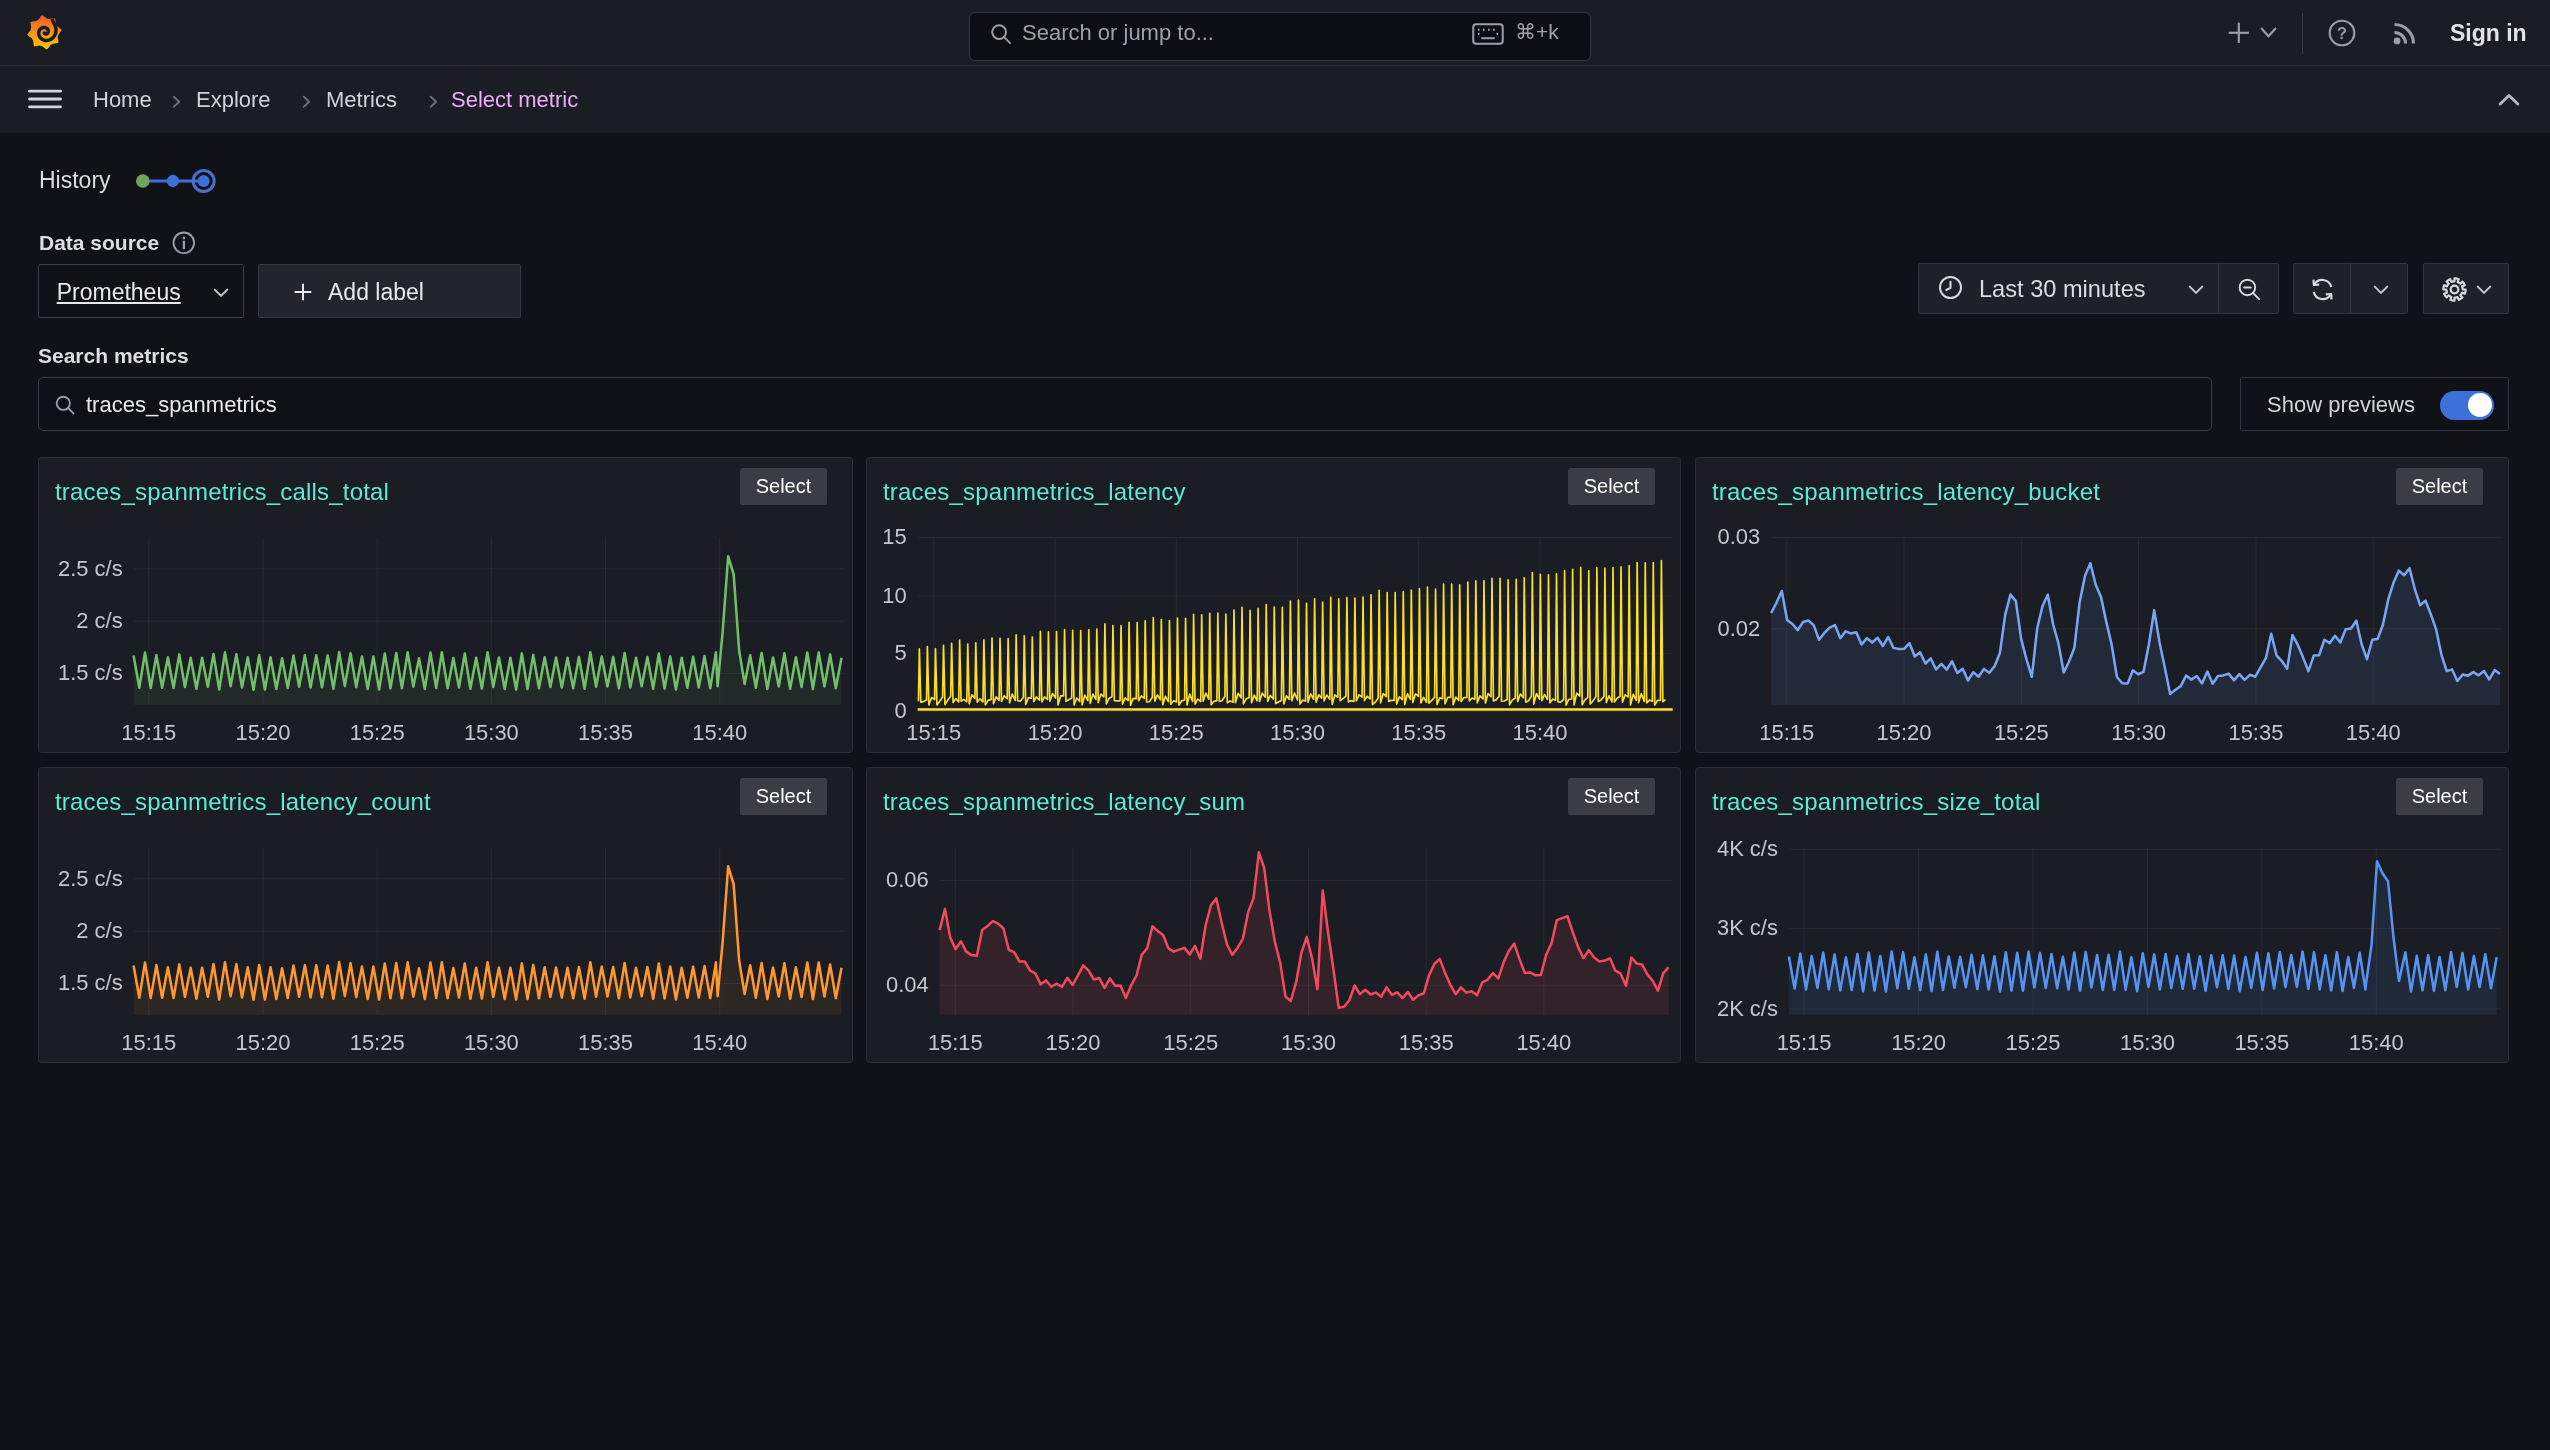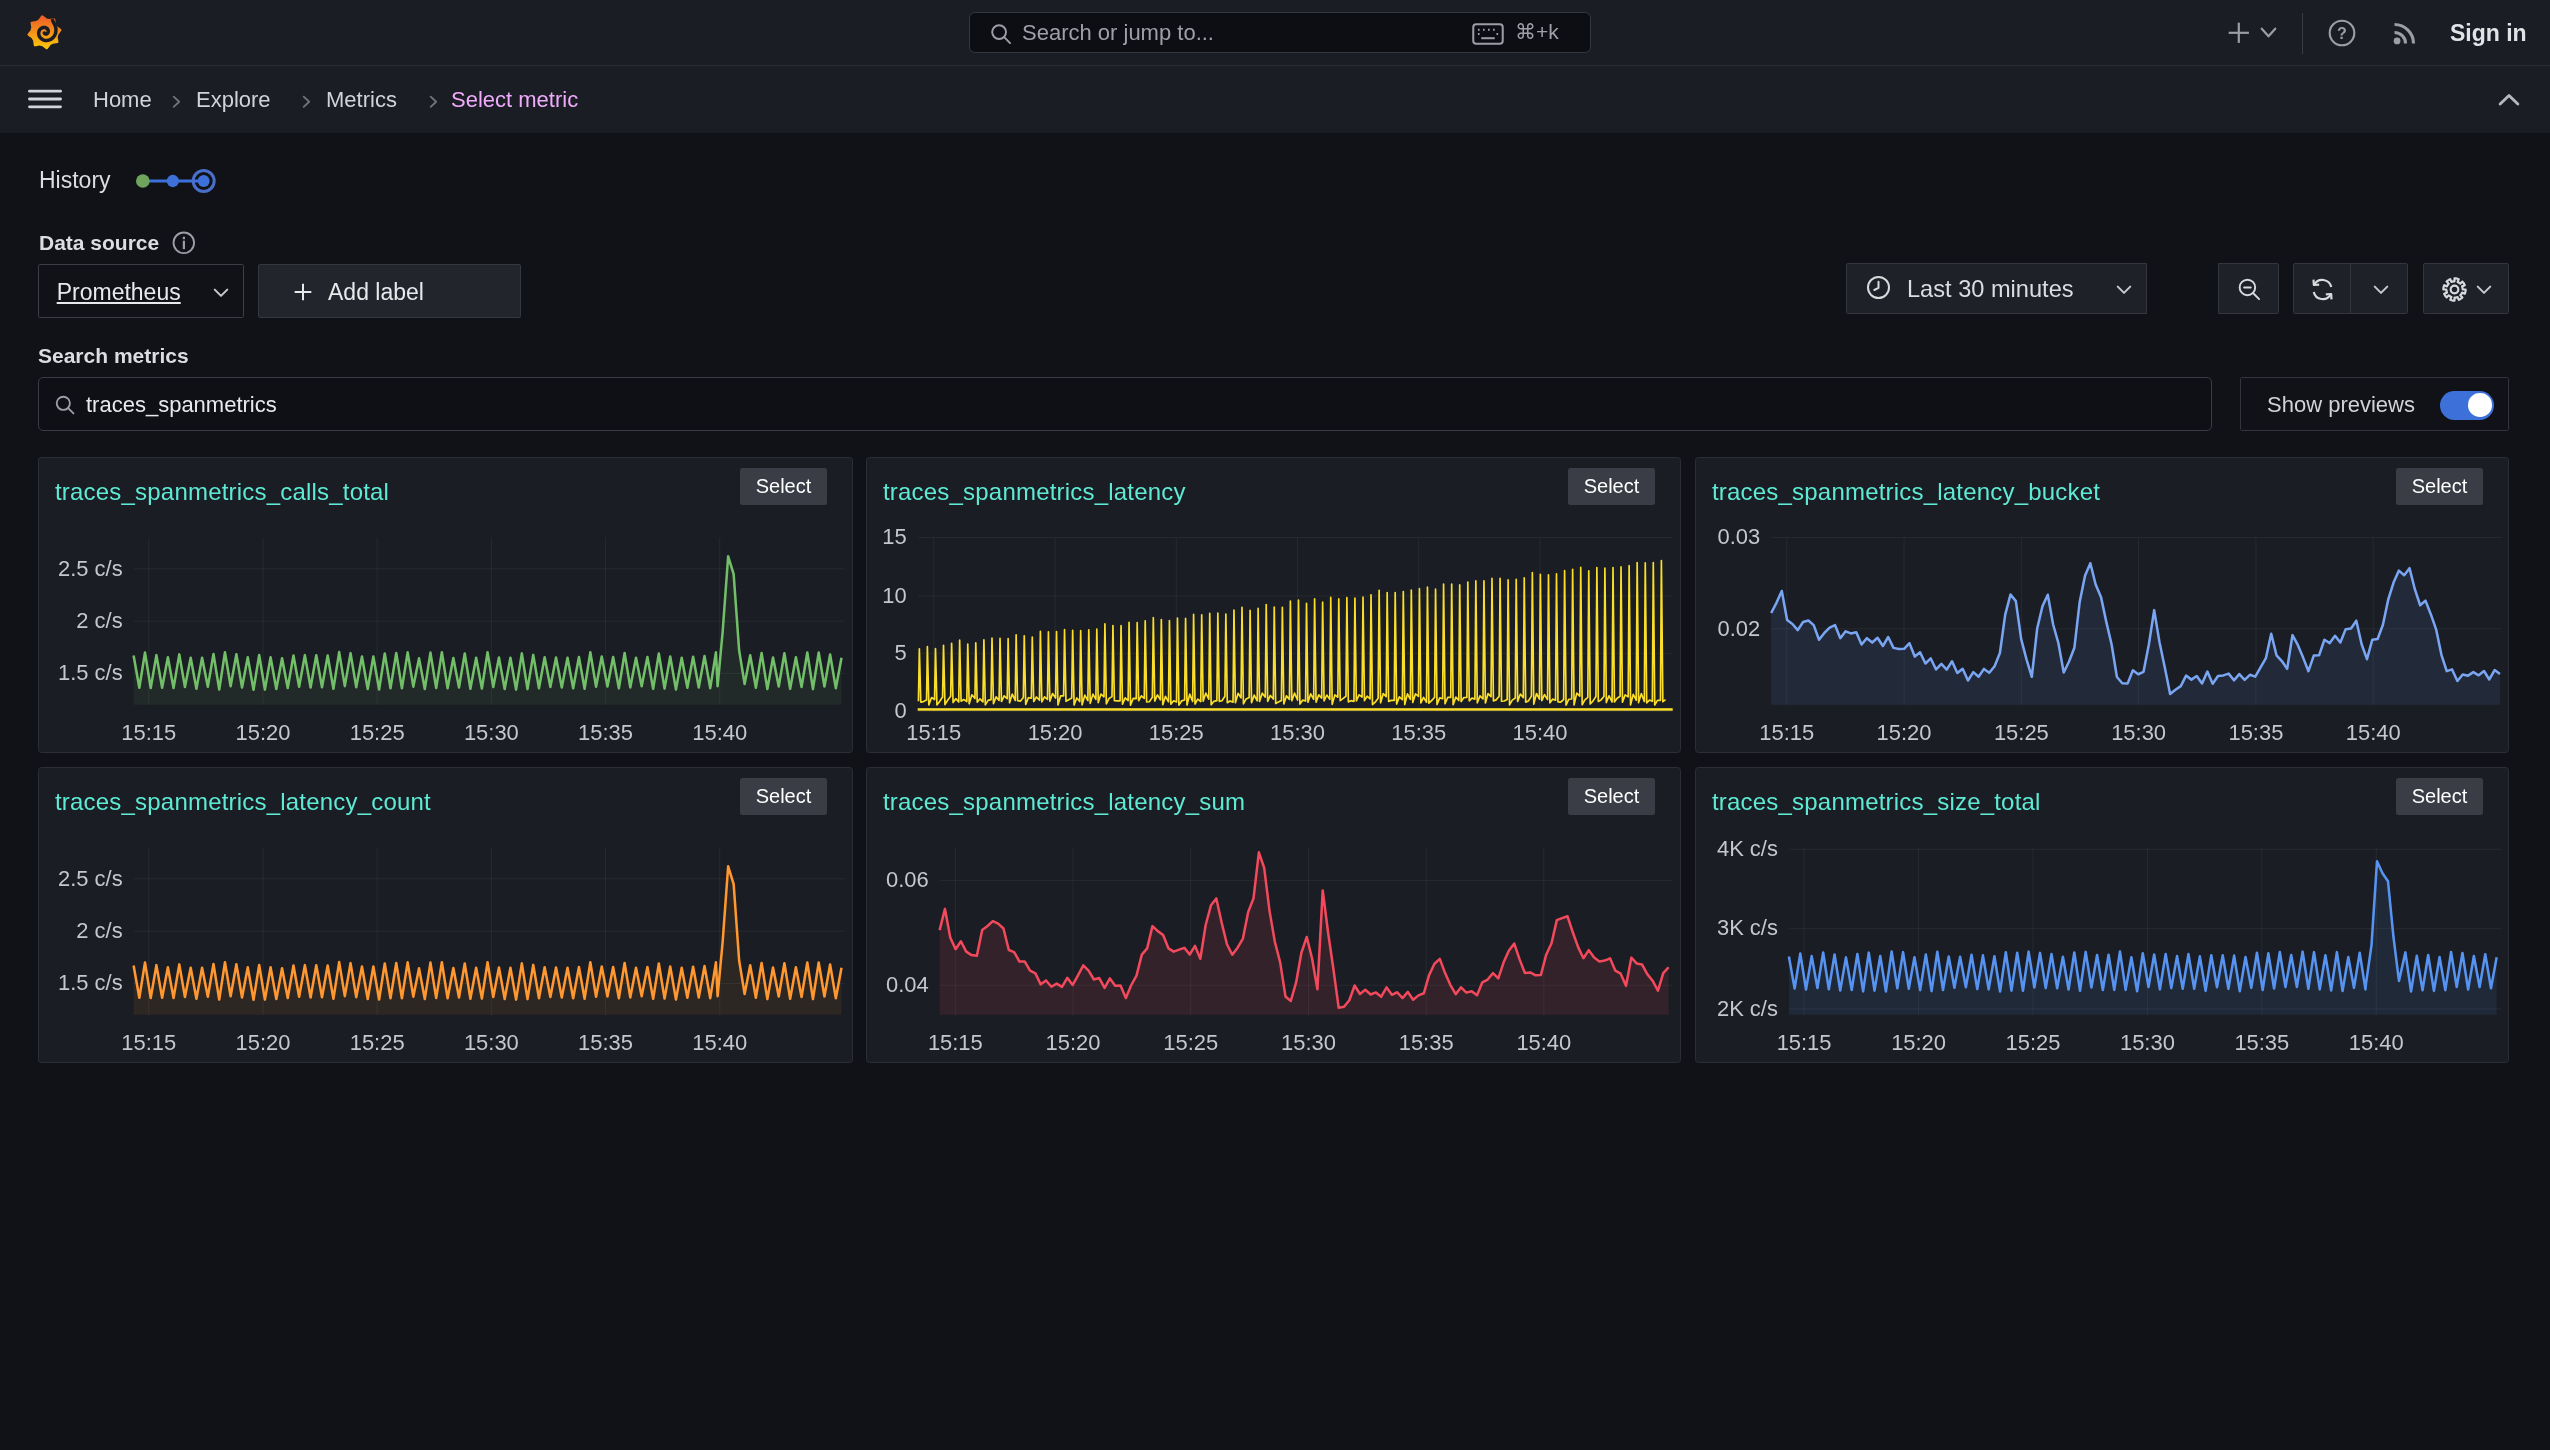--- a/index.html
+++ b/index.html
@@ -28,21 +28,21 @@
       <stop offset="0" stop-color="#EE5A28"></stop>
           <stop offset="1" stop-color="#FBCA0A"></stop>
     </linearGradient>
       </defs>
     <g transform="translate(0,4)">
     <path fill="url(#glog)" d="M59.4,16.2 L63.0,17.3 L67.5,16.5 L72.7,15.6 L78.2,15.4 L79.5,20.7 L80.1,26.0 L80.6,30.5 L82.7,33.6 L84.4,36.9 L88.2,39.5 L92.5,42.6 L96.5,46.3 L93.7,51.1 L90.4,55.2 L87.6,58.7 L86.8,62.4 L85.7,66.0 L86.5,70.5 L87.4,75.7 L87.6,81.2 L82.3,82.5 L77.0,83.1 L72.5,83.6 L69.4,85.7 L66.1,87.4 L63.5,91.2 L60.4,95.5 L56.7,99.5 L51.9,96.7 L47.8,93.4 L44.3,90.6 L40.6,89.8 L37.0,88.7 L32.5,89.5 L27.3,90.4 L21.8,90.6 L20.5,85.3 L19.9,80.0 L19.4,75.5 L17.3,72.4 L15.6,69.1 L11.8,66.5 L7.5,63.4 L3.5,59.7 L6.3,54.9 L9.6,50.8 L12.4,47.3 L13.2,43.6 L14.3,40.0 L13.5,35.5 L12.6,30.3 L12.4,24.8 L17.7,23.5 L23.0,22.9 L27.5,22.4 L30.6,20.3 L33.9,18.6 L36.5,14.8 L39.6,10.5 L43.3,6.5 L48.1,9.3 L52.2,12.6 L55.7,15.4 Z"></path>
     <path fill="none" stroke="#1a1d23" stroke-width="9.5" stroke-linecap="round" d="M71.8,20.9 L74.2,25.8 L76.6,29.9 L78.4,34.0 L79.8,38.1 L80.7,42.3 L81.0,46.4 L80.8,50.4 L80.1,54.3 L79.0,57.9 L77.4,61.3 L75.5,64.3 L73.2,67.1 L70.6,69.4 L67.9,71.4 L64.9,72.9 L61.9,74.1 L58.8,74.7 L55.7,75.0 L52.6,74.9 L49.7,74.3 L46.9,73.4 L44.4,72.2 L42.0,70.7 L40.0,68.9 L38.2,66.9 L36.8,64.7 L35.6,62.4 L34.9,60.1 L34.4,57.7 L34.3,55.3 L34.5,53.0 L35.0,50.8 L35.7,48.7 L36.7,46.8 L38.0,45.1 L39.4,43.6 L40.9,42.3 L42.6,41.3 L44.4,40.6 L46.1,40.1 L47.9,39.8 L49.7,39.8 L51.4,40.1 L53.0,40.5 L54.5,41.2 L55.8,42.0 L57.0,43.0 L58.0,44.0 L58.8,45.2 L59.4,46.5 L59.9,47.7 L60.1,49.0 L60.2,50.3 L60.1,51.5 L59.8,52.6 L59.4,53.7 L58.9,54.6 L58.2,55.4 L57.5,56.1 L56.7,56.7 L55.9,57.1 L55.1,57.4 L54.2,57.5 L53.4,57.6 L52.7,57.5 L52.0,57.3 L51.4,57.0 L50.8,56.6 L50.4,56.2 L50.0,55.8 L49.7,55.3 L49.6,54.8"></path>
     </g>
   </svg>
 
-  <div class="abs" style="left:969px;top:11.8px;width:622px;height:41px;background:#0d0e13;border:0.8px solid #36383f;border-radius:5.9px;">
+  <div class="abs" style="left:969px;top:11.8px;width:622px;height:49px;background:#0d0e13;border:0.8px solid #36383f;border-radius:5.9px;">
     <svg class="abs" style="left:18.6px;top:9.3px" width="23.6" height="23.6" viewBox="0 0 28 28">
       <circle cx="12" cy="12" r="8.2" fill="none" stroke="#9d9ea5" stroke-width="2.3"></circle>
       <line x1="18" y1="18" x2="25" y2="25" stroke="#9d9ea5" stroke-width="2.3" stroke-linecap="round"></line>
     </svg>
     <div class="abs" style="left:52px;top:7.6px;font-size:22px;color:#9fa0a7;">Search or jump to...</div>
     <svg class="abs" style="left:502px;top:10px" width="32" height="22" viewBox="0 0 38 26">
       <rect x="1.5" y="1.5" width="35" height="23" rx="3.5" fill="none" stroke="#9d9ea5" stroke-width="2.4"></rect>
       <line x1="7" y1="8" x2="9" y2="8" stroke="#9d9ea5" stroke-width="2.4"></line>
       <line x1="13" y1="8" x2="15" y2="8" stroke="#9d9ea5" stroke-width="2.4"></line>
       <line x1="19" y1="8" x2="21" y2="8" stroke="#9d9ea5" stroke-width="2.4"></line>
@@ -124,21 +124,21 @@
 </div>
 
 <div class="abs" style="left:258px;top:264px;width:263px;height:54px;border:0.8px solid #36383f;border-radius:1.7px;background:#22252b;">
   <svg class="abs" style="left:34px;top:17px" width="20" height="20" viewBox="0 0 24 24">
     <line x1="12" y1="2" x2="12" y2="22" stroke="#e8e9ed" stroke-width="2.4"></line>
     <line x1="2" y1="12" x2="22" y2="12" stroke="#e8e9ed" stroke-width="2.4"></line>
   </svg>
   <div class="abs" style="left:69px;top:13.5px;font-size:23px;font-weight:500;color:#e8e9ed;">Add label</div>
 </div>
 
-<div class="iconbtn" style="left:1846px;top:263px;width:301px;height:51px;border-radius:1.7px 0 0 1.7px;">
+<div class="iconbtn" style="left:1918px;top:263px;width:301px;height:51px;border-radius:1.7px 0 0 1.7px;">
   <svg class="abs" style="left:18.6px;top:11px" width="25" height="25" viewBox="0 0 30 30">
     <circle cx="15" cy="15" r="12.6" fill="none" stroke="#d9dade" stroke-width="2.4"></circle>
     <polyline points="15,8 15,15.5 10,18" fill="none" stroke="#d9dade" stroke-width="2.4" stroke-linecap="round" stroke-linejoin="round"></polyline>
   </svg>
   <div class="abs" style="left:60px;top:11.8px;font-size:23.6px;color:#dcdde2;">Last 30 minutes</div>
   <svg class="abs" style="left:269px;top:21px" width="16" height="10" viewBox="0 0 19 12">
       <polyline points="2,2 9.5,9.5 17,2" fill="none" stroke="#c9cace" stroke-width="2.4" stroke-linecap="round" stroke-linejoin="round"></polyline>
     </svg>
 </div>
 <div class="iconbtn" style="left:2218px;top:263px;width:61px;height:51px;border-radius:0 1.7px 1.7px 0;">

